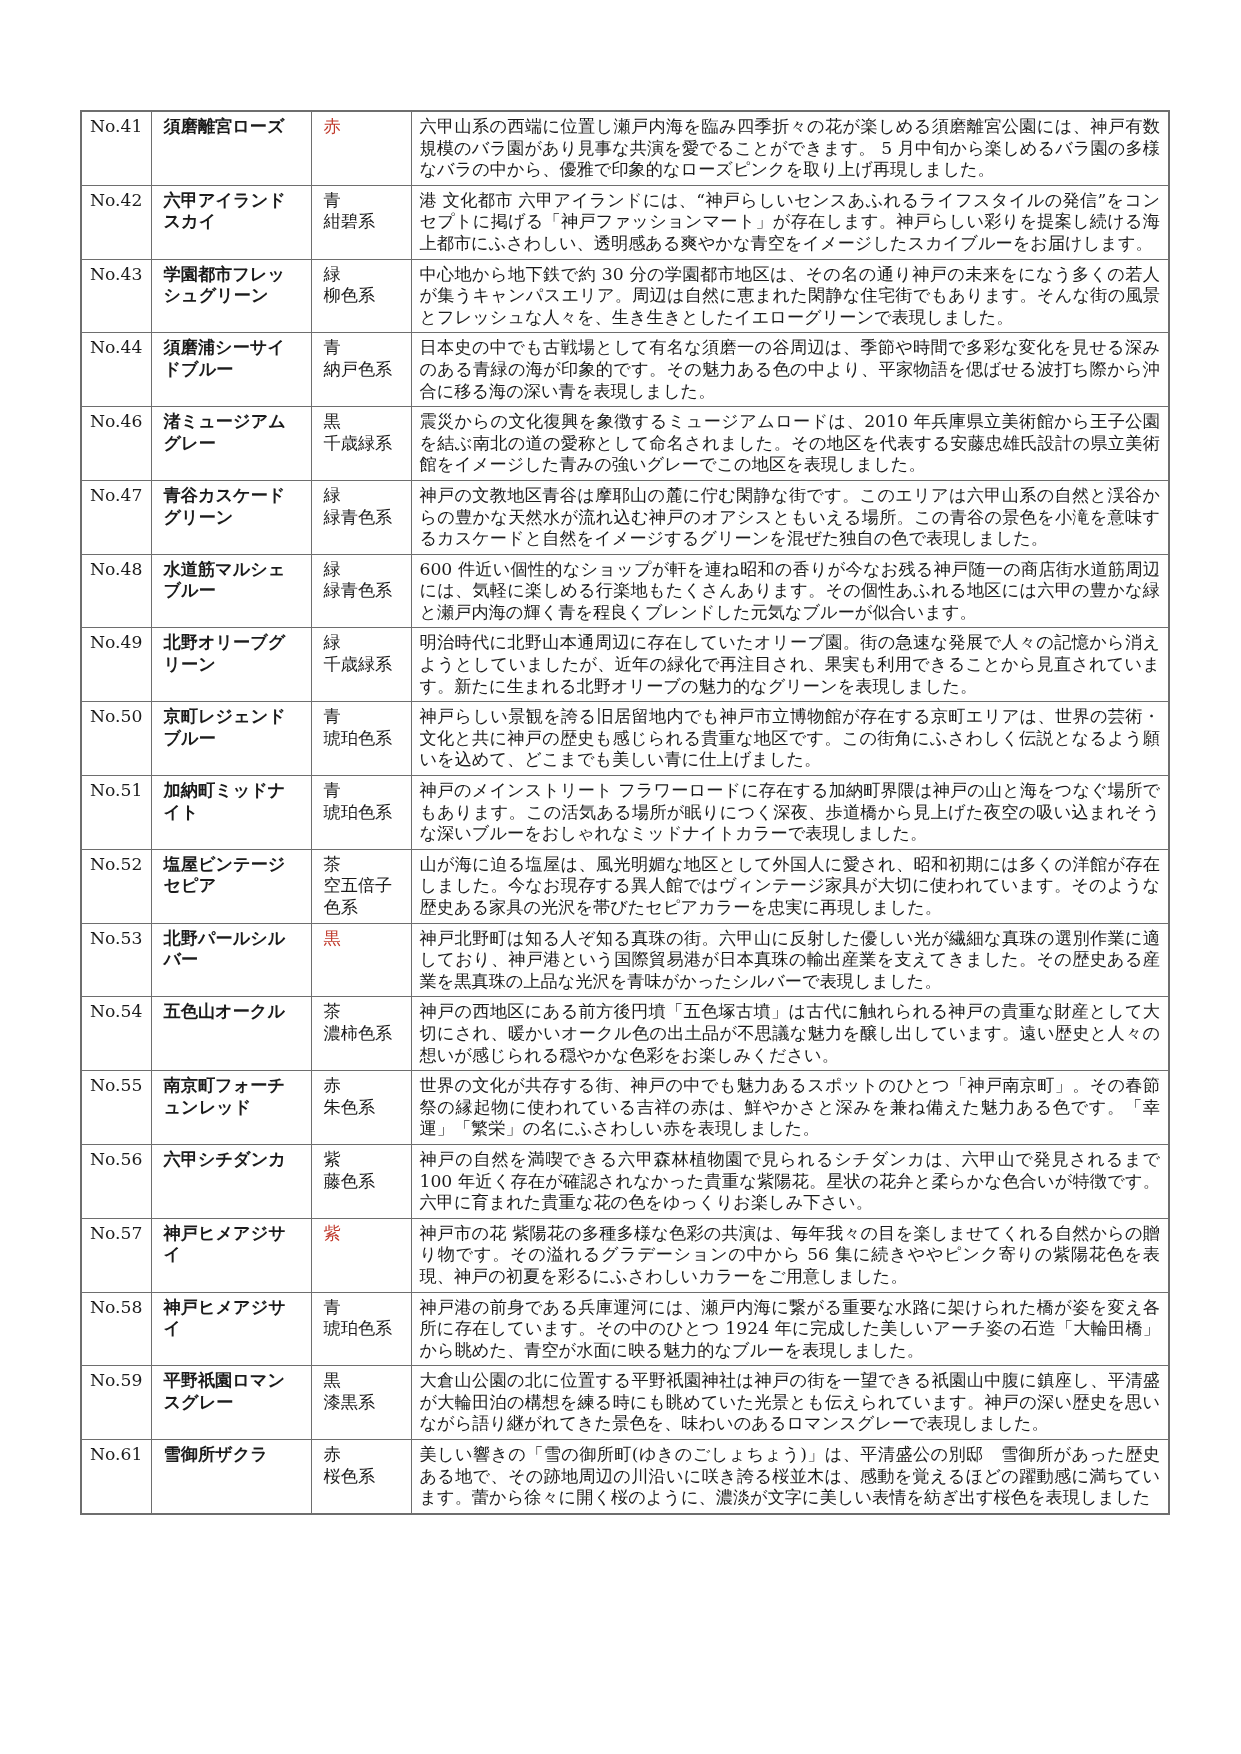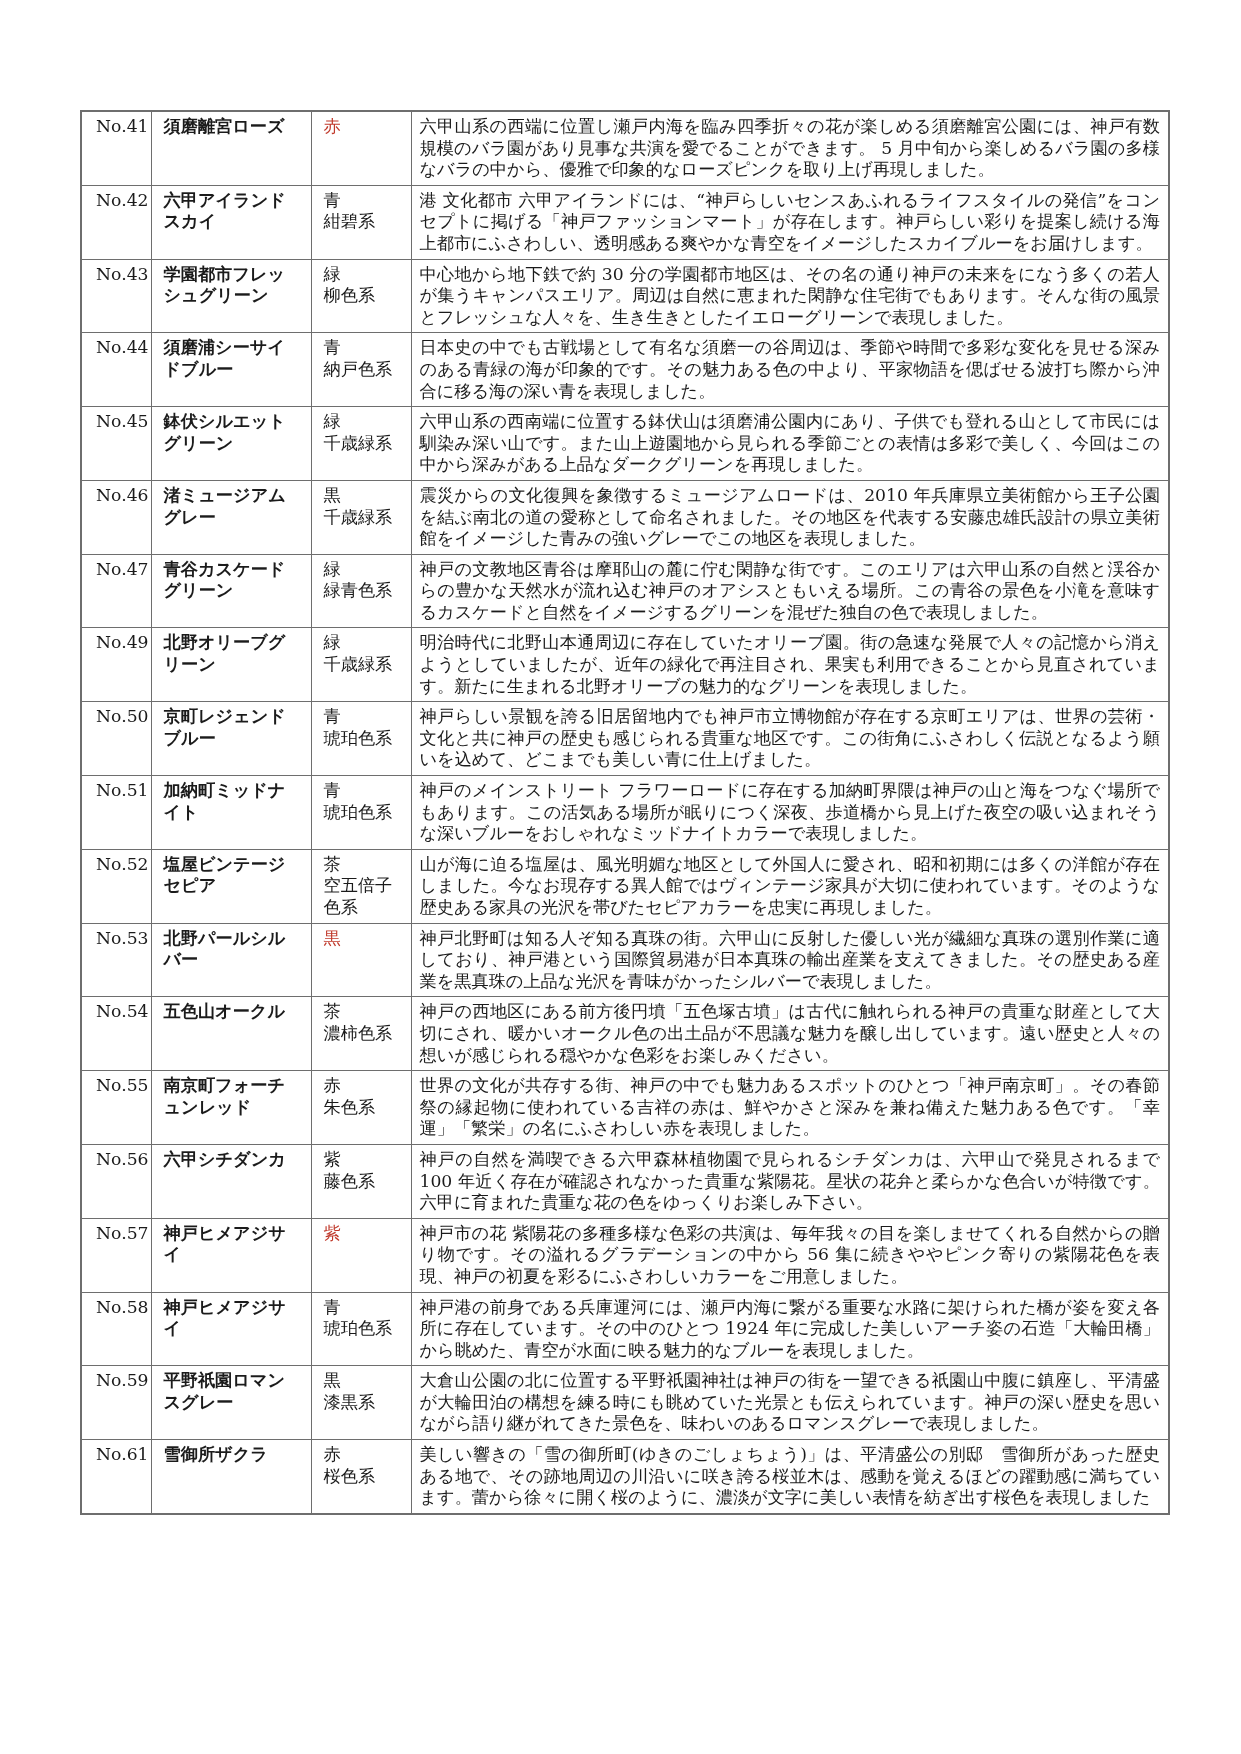--- a/index.html
+++ b/index.html
@@ -25,21 +25,21 @@
   }
   .color-table td{
     border:1.5px solid #6e6e6e;
     vertical-align:top;
     padding:4px 8px 4px 8px;
   }
   .col-no{width:70px;}
   .col-name{width:160px;}
   .col-cat{width:100px;}
   .col-desc{width:758px;}
-  td.c-no{text-align:right;padding-left:2px;padding-right:2px;}
+  td.c-no{text-align:center;padding-left:2px;padding-right:2px;}
   td.c-name{padding-left:12px;padding-right:8px;font-weight:bold;}
   td.c-cat{padding-left:12px;padding-right:4px;}
   td.c-desc{padding-left:8px;padding-right:8px;text-align:justify;}
   td.c-desc div{min-height:64px;}
 </style>
 </head>
 <body>
 
 <div class="page">
   <table class="color-table">
@@ -91,31 +91,20 @@
     <td class="c-name">須磨浦シーサイドブルー</td>
     <td class="c-cat">
       <div class="cat-main">青</div>
       <div class="cat-sub">納戸色系</div>
     </td>
     <td class="c-desc">
       <div>日本史の中でも古戦場として有名な須磨一の谷周辺は、季節や時間で多彩な変化を見せる深みのある青緑の海が印象的です。その魅力ある色の中より、平家物語を偲ばせる波打ち際から沖合に移る海の深い青を表現しました。</div>
     </td>
   </tr>
 
-  <tr>
-    <td class="c-no">No.45</td>
-    <td class="c-name">鉢伏シルエットグリーン</td>
-    <td class="c-cat">
-      <div class="cat-main">緑</div>
-      <div class="cat-sub">千歳緑系</div>
-    </td>
-    <td class="c-desc">
-      <div>六甲山系の西南端に位置する鉢伏山は須磨浦公園内にあり、子供でも登れる山として市民には馴染み深い山です。また山上遊園地から見られる季節ごとの表情は多彩で美しく、今回はこの中から深みがある上品なダークグリーンを再現しました。</div>
-    </td>
-  </tr>
 
   <tr>
     <td class="c-no">No.46</td>
     <td class="c-name">渚ミュージアムグレー</td>
     <td class="c-cat">
       <div class="cat-main">黒</div>
       <div class="cat-sub">千歳緑系</div>
     </td>
     <td class="c-desc">
       <div>震災からの文化復興を象徴するミュージアムロードは、2010 年兵庫県立美術館から王子公園を結ぶ南北の道の愛称として命名されました。その地区を代表する安藤忠雄氏設計の県立美術館をイメージした青みの強いグレーでこの地区を表現しました。</div>
@@ -127,20 +116,31 @@
     <td class="c-name">青谷カスケードグリーン</td>
     <td class="c-cat">
       <div class="cat-main">緑</div>
       <div class="cat-sub">緑青色系</div>
     </td>
     <td class="c-desc">
       <div>神戸の文教地区青谷は摩耶山の麓に佇む閑静な街です。このエリアは六甲山系の自然と渓谷からの豊かな天然水が流れ込む神戸のオアシスともいえる場所。この青谷の景色を小滝を意味するカスケードと自然をイメージするグリーンを混ぜた独自の色で表現しました。</div>
     </td>
   </tr>
 
+  <tr>
+    <td class="c-no">No.48</td>
+    <td class="c-name">水道筋マルシェブルー</td>
+    <td class="c-cat">
+      <div class="cat-main">緑</div>
+      <div class="cat-sub">緑青色系</div>
+    </td>
+    <td class="c-desc">
+      <div>600 件近い個性的なショップが軒を連ね昭和の香りが今なお残る神戸随一の商店街水道筋周辺には、気軽に楽しめる行楽地もたくさんあります。その個性あふれる地区には六甲の豊かな緑と瀬戸内海の輝く青を程良くブレンドした元気なブルーが似合います。</div>
+    </td>
+  </tr>
 
   <tr>
     <td class="c-no">No.49</td>
     <td class="c-name">北野オリーブグリーン</td>
     <td class="c-cat">
       <div class="cat-main">緑</div>
       <div class="cat-sub">千歳緑系</div>
     </td>
     <td class="c-desc">
       <div>明治時代に北野山本通周辺に存在していたオリーブ園。街の急速な発展で人々の記憶から消えようとしていましたが、近年の緑化で再注目され、果実も利用できることから見直されています。新たに生まれる北野オリーブの魅力的なグリーンを表現しました。</div>

